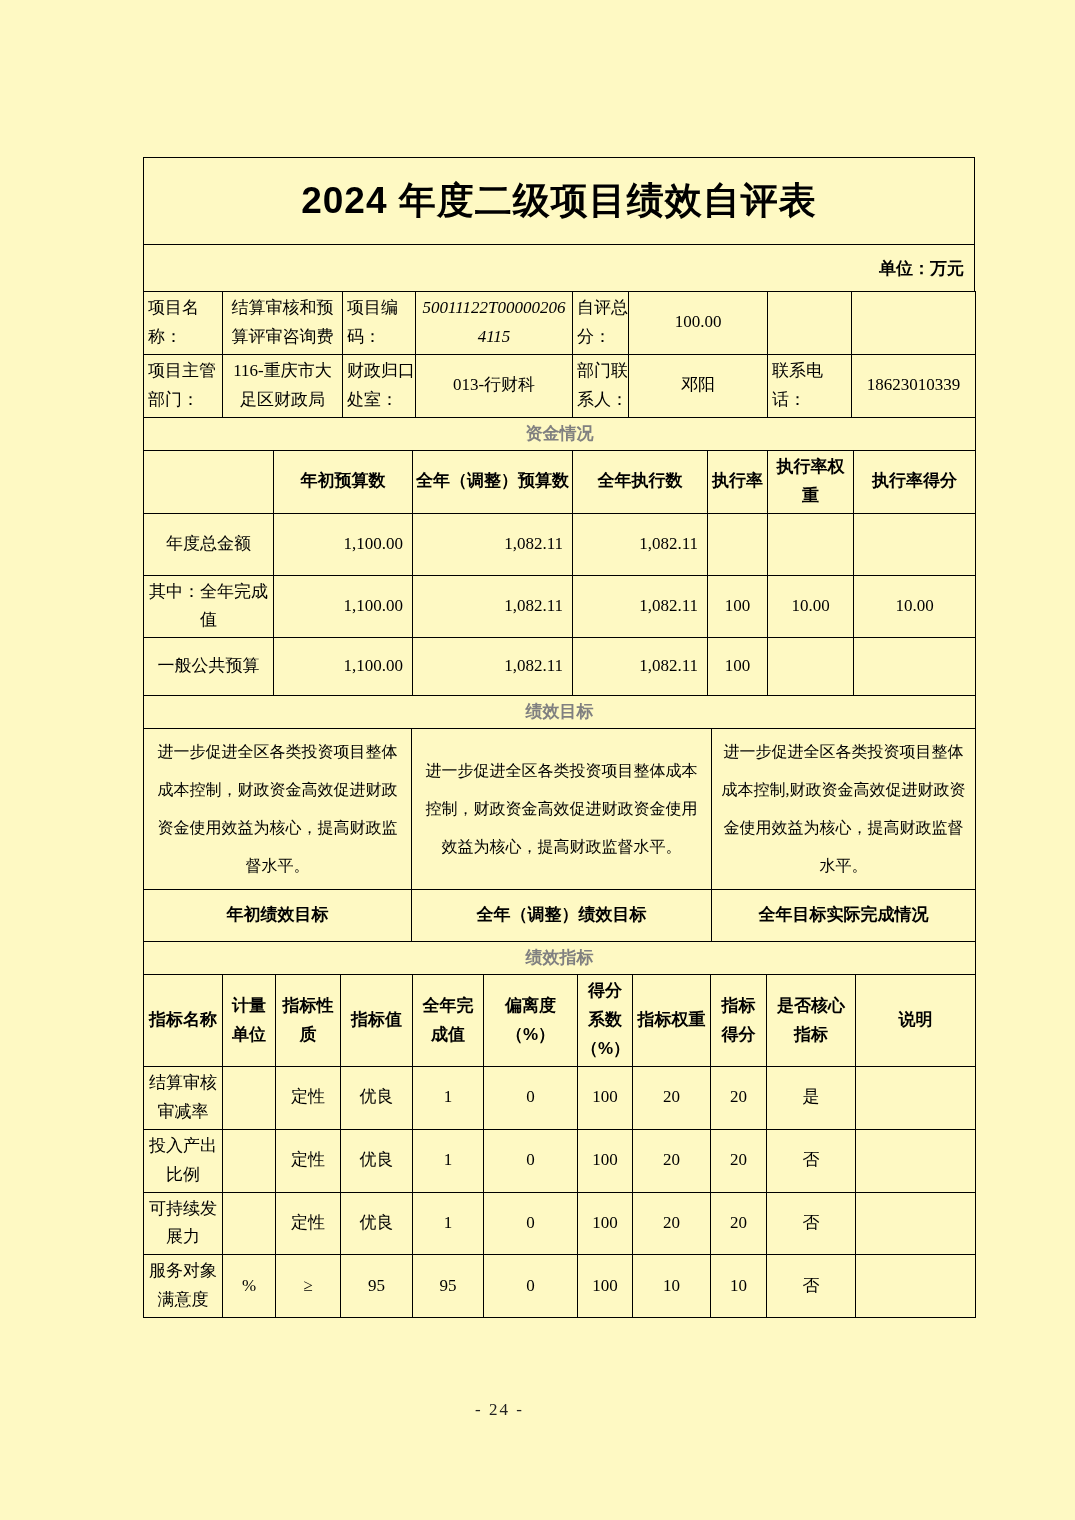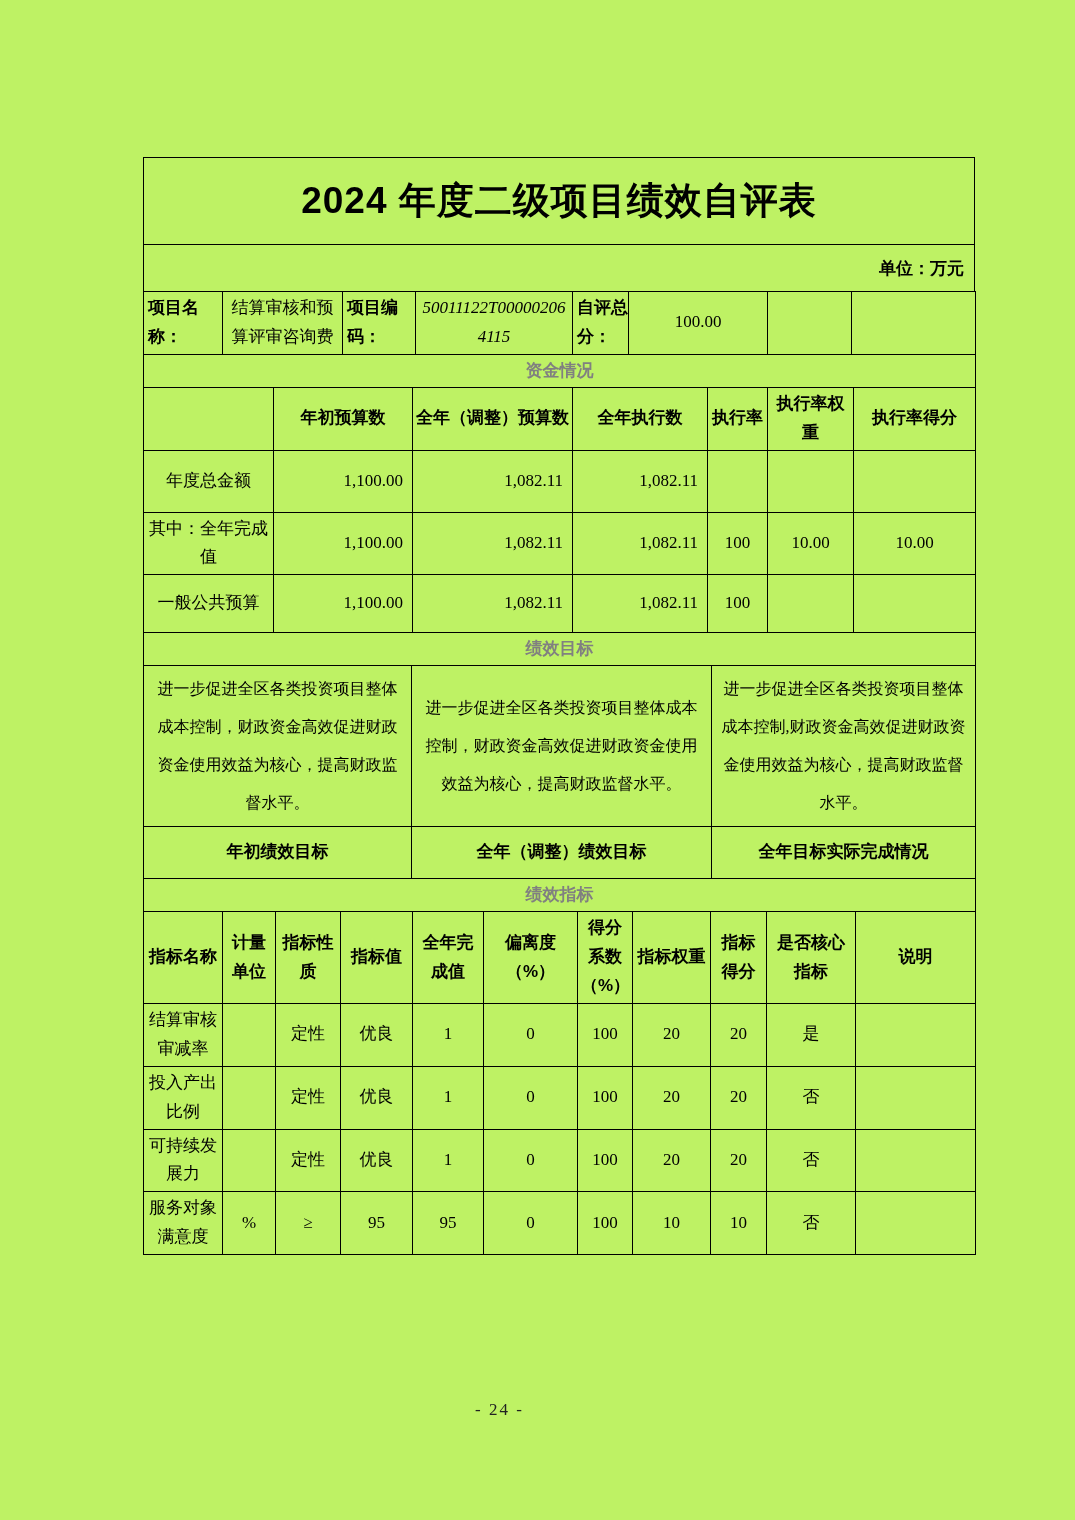--- a/index.html
+++ b/index.html
@@ -1,21 +1,21 @@
 <!DOCTYPE html>
 <html><head>
 <meta charset="utf-8">
 <style>
   * { margin: 0; padding: 0; box-sizing: border-box; }
   html, body { background: #ffffff; }
   .page {
     position: relative;
     width: 1075px;
     height: 1520px;
-    background: #bef264;
+    background: #fef9c3;
     font-family: "Liberation Serif", "DejaVu Serif", serif;
     color: #000000;
     overflow: hidden;
   }
   .doc {
     position: absolute;
     left: 143px;
     top: 157px;
     width: 832px;
   }
@@ -55,21 +55,21 @@
     border: 1px solid #000;
     font-size: 17px;
     line-height: 1.7;
     text-align: center;
     vertical-align: middle;
     overflow: hidden;
     padding: 2px 3px;
   }
   td.lbl {
     font-family: "Liberation Sans", "DejaVu Sans", sans-serif;
-    font-weight: bold;
+    font-weight: normal;
     text-align: left;
     padding-left: 4px;
     padding-right: 0;
   }
   td.hdr {
     font-family: "Liberation Sans", "DejaVu Sans", sans-serif;
     font-weight: bold;
     text-align: center;
   }
   td.section {
@@ -131,20 +131,30 @@
           <tr style="height:62px">
         <td class="lbl">项目名称：</td>
         <td>结算审核和预算评审咨询费</td>
         <td class="lbl">项目编码：</td>
         <td class="code">50011122T000002064115</td>
         <td class="lbl">自评总分：</td>
         <td>100.00</td>
         <td></td>
         <td></td>
       </tr>
+      <tr style="height:63px">
+        <td class="lbl">项目主管部门：</td>
+        <td>116-重庆市大足区财政局</td>
+        <td class="lbl">财政归口处室：</td>
+        <td>013-行财科</td>
+        <td class="lbl">部门联系人：</td>
+        <td>邓阳</td>
+        <td class="lbl">联系电话：</td>
+        <td>18623010339</td>
+      </tr>
     </tbody>
       </table>
 
     <table>
       <colgroup>
         <col style="width:130px">
           <col style="width:139px">
           <col style="width:160px">
           <col style="width:135px">
         <col style="width:60px">

